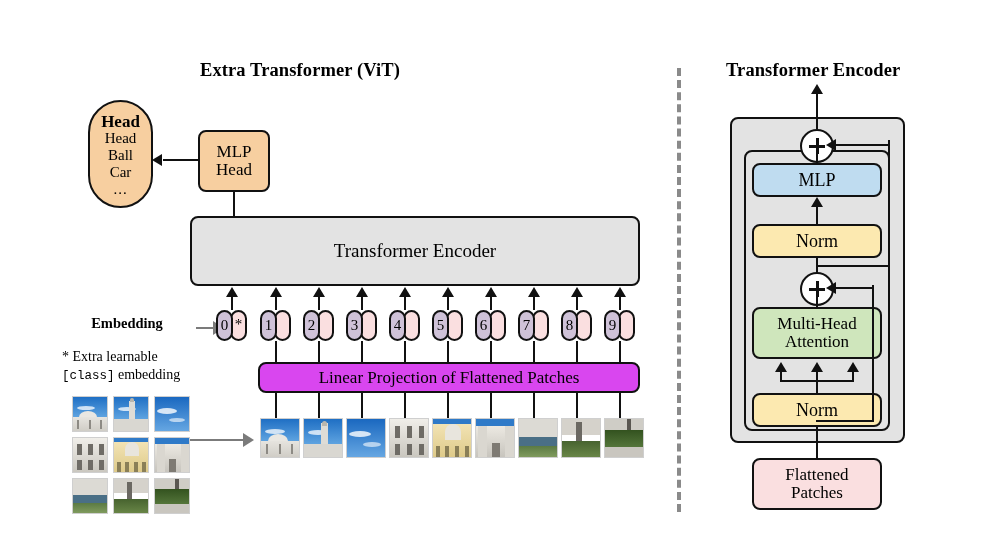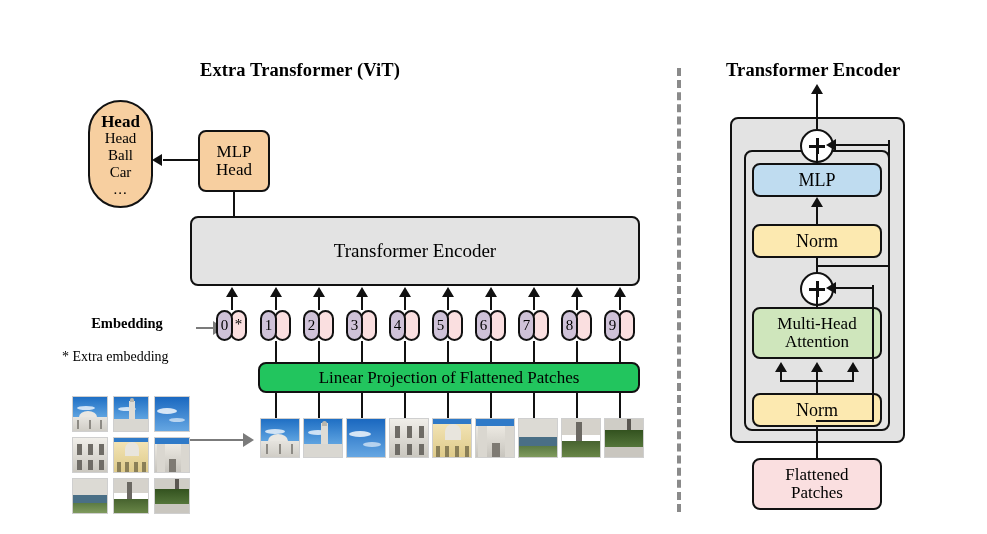--- a/index.html
+++ b/index.html
@@ -89,32 +89,33 @@
 
 <div class="hline" style="left:163px;top:159px;width:36px;"></div>
 <div class="arrL" style="left:152px;top:154px;"></div>
 
 <div class="vline" style="left:233px;top:192px;height:24px;"></div>
 
 <div class="box rnd" style="left:190px;top:216px;width:450px;height:70px;background:#e3e3e3;font-size:19px;">
   <span>Transformer Encoder</span>
 </div>
 
-<div class="box rnd" style="left:258px;top:362px;width:382px;height:31px;background:#22c55e;font-size:17px;">
+<div class="box rnd" style="left:258px;top:362px;width:382px;height:31px;background:#d946ef;font-size:17px;">
   <span>Linear Projection of Flattened Patches</span>
 </div>
 
 <div id="pp-label" style="left:62px;top:315px;width:130px;">
   <div>Embedding</div>
 </div>
 <div class="ghline" style="left:196px;top:327px;width:18px;"></div>
 <div class="garrR" style="left:213px;top:321px;"></div>
 
 <div id="pp-note" style="left:62px;top:348px;width:150px;">
-  <div>* Extra embedding</div>
+  <div>* Extra learnable</div>
+  <div><span class="mono">[class]</span><span> embedding</span></div>
 </div>
 
 <div class="ghline" style="left:168px;top:439px;width:76px;"></div>
 <div class="garrR" style="left:243px;top:433px;"></div>
 
 <div class="lx" id="lx" style="left:740px;top:122px;">L ×</div>
 
 <div class="title" style="left:726px;top:60px;">Transformer Encoder</div>
 
 <div class="box rnd" style="left:730px;top:117px;width:175px;height:326px;background:#e3e3e3;"></div>

